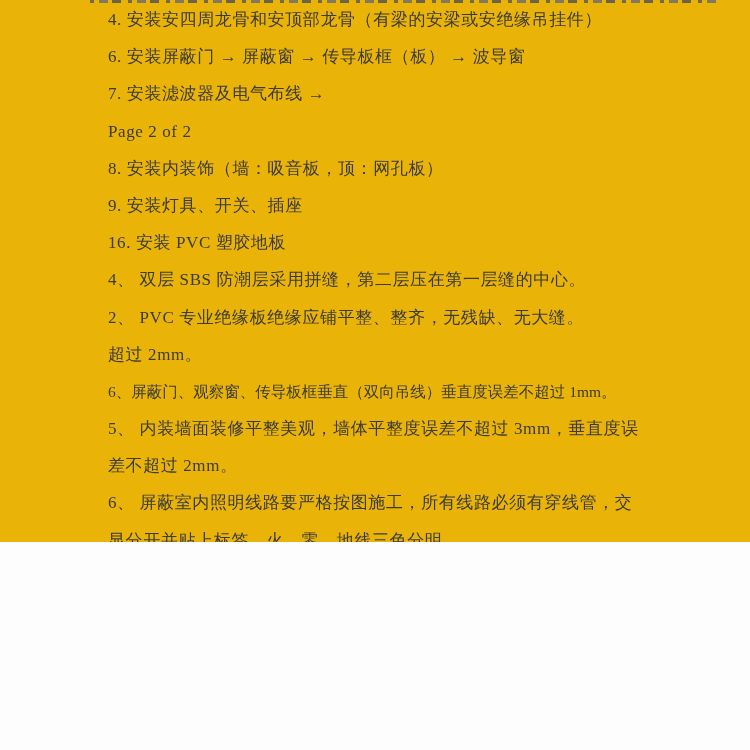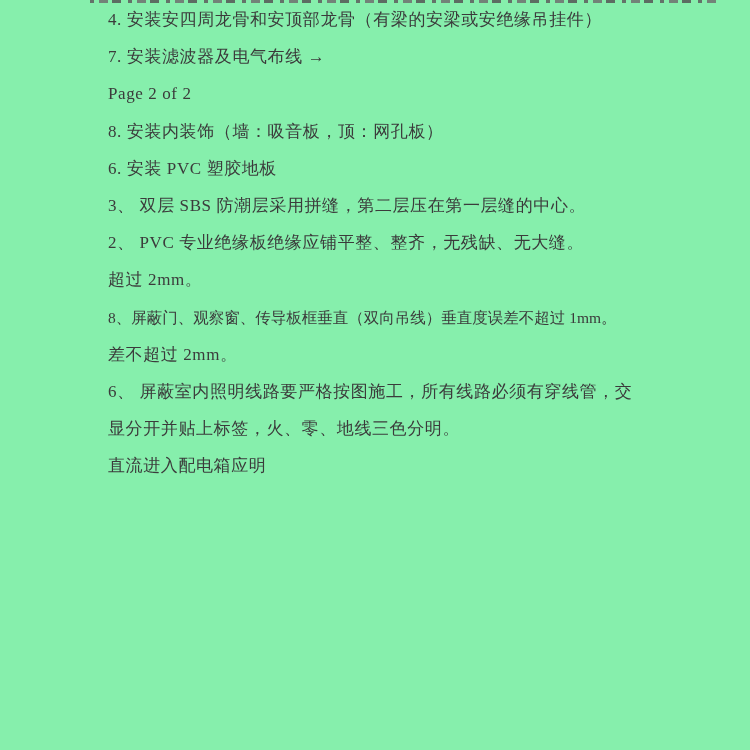--- a/index.html
+++ b/index.html
@@ -3,22 +3,22 @@
 <meta charset="utf-8">
 <style>
   html, body {
     margin: 0;
     padding: 0;
     background: #fdfdfd;
   }
   .page {
     position: relative;
     width: 750px;
-    height: 750px;
-    background: #86efac;
+    height: 542px;
+    background: #eab308;
     overflow: hidden;
     font-family: "Liberation Serif", "DejaVu Serif", serif;
     color: #3b3b3b;
   }
   
   .top-fragment {
     position: absolute;
     top: 0;
     left: 90px;
     width: 628px;
@@ -49,26 +49,29 @@
     letter-spacing: 0;
   }
 </style>
 </head>
 <body>
 
 <div class="page">
   <div class="top-fragment"></div>
   <div class="text-block">
     <div class="line">4.  安装安四周龙骨和安顶部龙骨（有梁的安梁或安绝缘吊挂件）</div>
+    <div class="line">6. 安装屏蔽门 →  屏蔽窗 →  传导板框（板）  →  波导窗</div>
     <div class="line">7. 安装滤波器及电气布线 →</div>
     <div class="line">Page 2 of 2</div>
     <div class="line">8. 安装内装饰（墙：吸音板，顶：网孔板）</div>
-    <div class="line">6. 安装 PVC 塑胶地板</div>
-    <div class="line">3、 双层 SBS 防潮层采用拼缝，第二层压在第一层缝的中心。</div>
+    <div class="line">9. 安装灯具、开关、插座</div>
+    <div class="line">16. 安装 PVC 塑胶地板</div>
+    <div class="line">4、 双层 SBS 防潮层采用拼缝，第二层压在第一层缝的中心。</div>
     <div class="line">2、 PVC 专业绝缘板绝缘应铺平整、整齐，无残缺、无大缝。</div>
     <div class="line">超过 2mm。</div>
-    <div class="line tight">8、屏蔽门、观察窗、传导板框垂直（双向吊线）垂直度误差不超过 1mm。</div>
+    <div class="line tight">6、屏蔽门、观察窗、传导板框垂直（双向吊线）垂直度误差不超过 1mm。</div>
+    <div class="line">5、 内装墙面装修平整美观，墙体平整度误差不超过 3mm，垂直度误</div>
     <div class="line">差不超过 2mm。</div>
     <div class="line">6、 屏蔽室内照明线路要严格按图施工，所有线路必须有穿线管，交</div>
     <div class="line">显分开并贴上标签，火、零、地线三色分明。</div>
     <div class="line">直流进入配电箱应明</div>
   </div>
 </div>
 
 </body></html>

